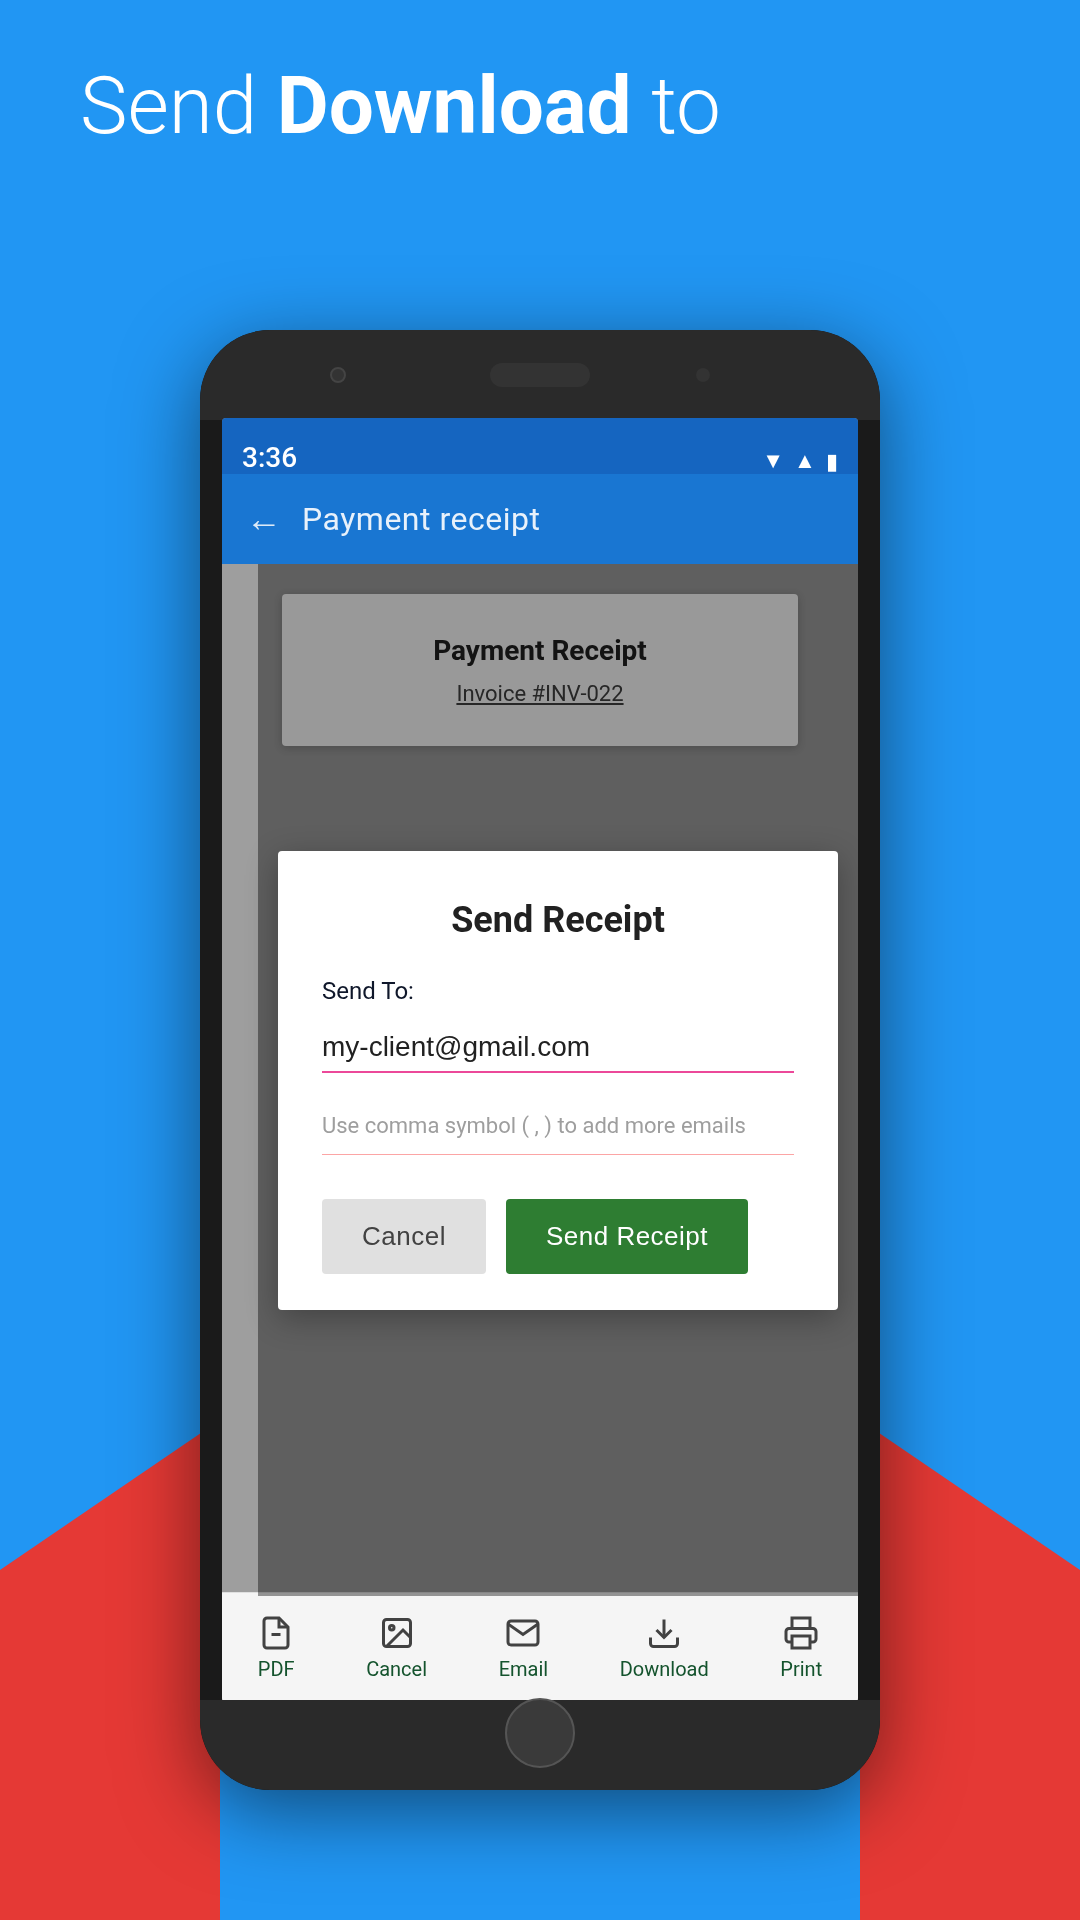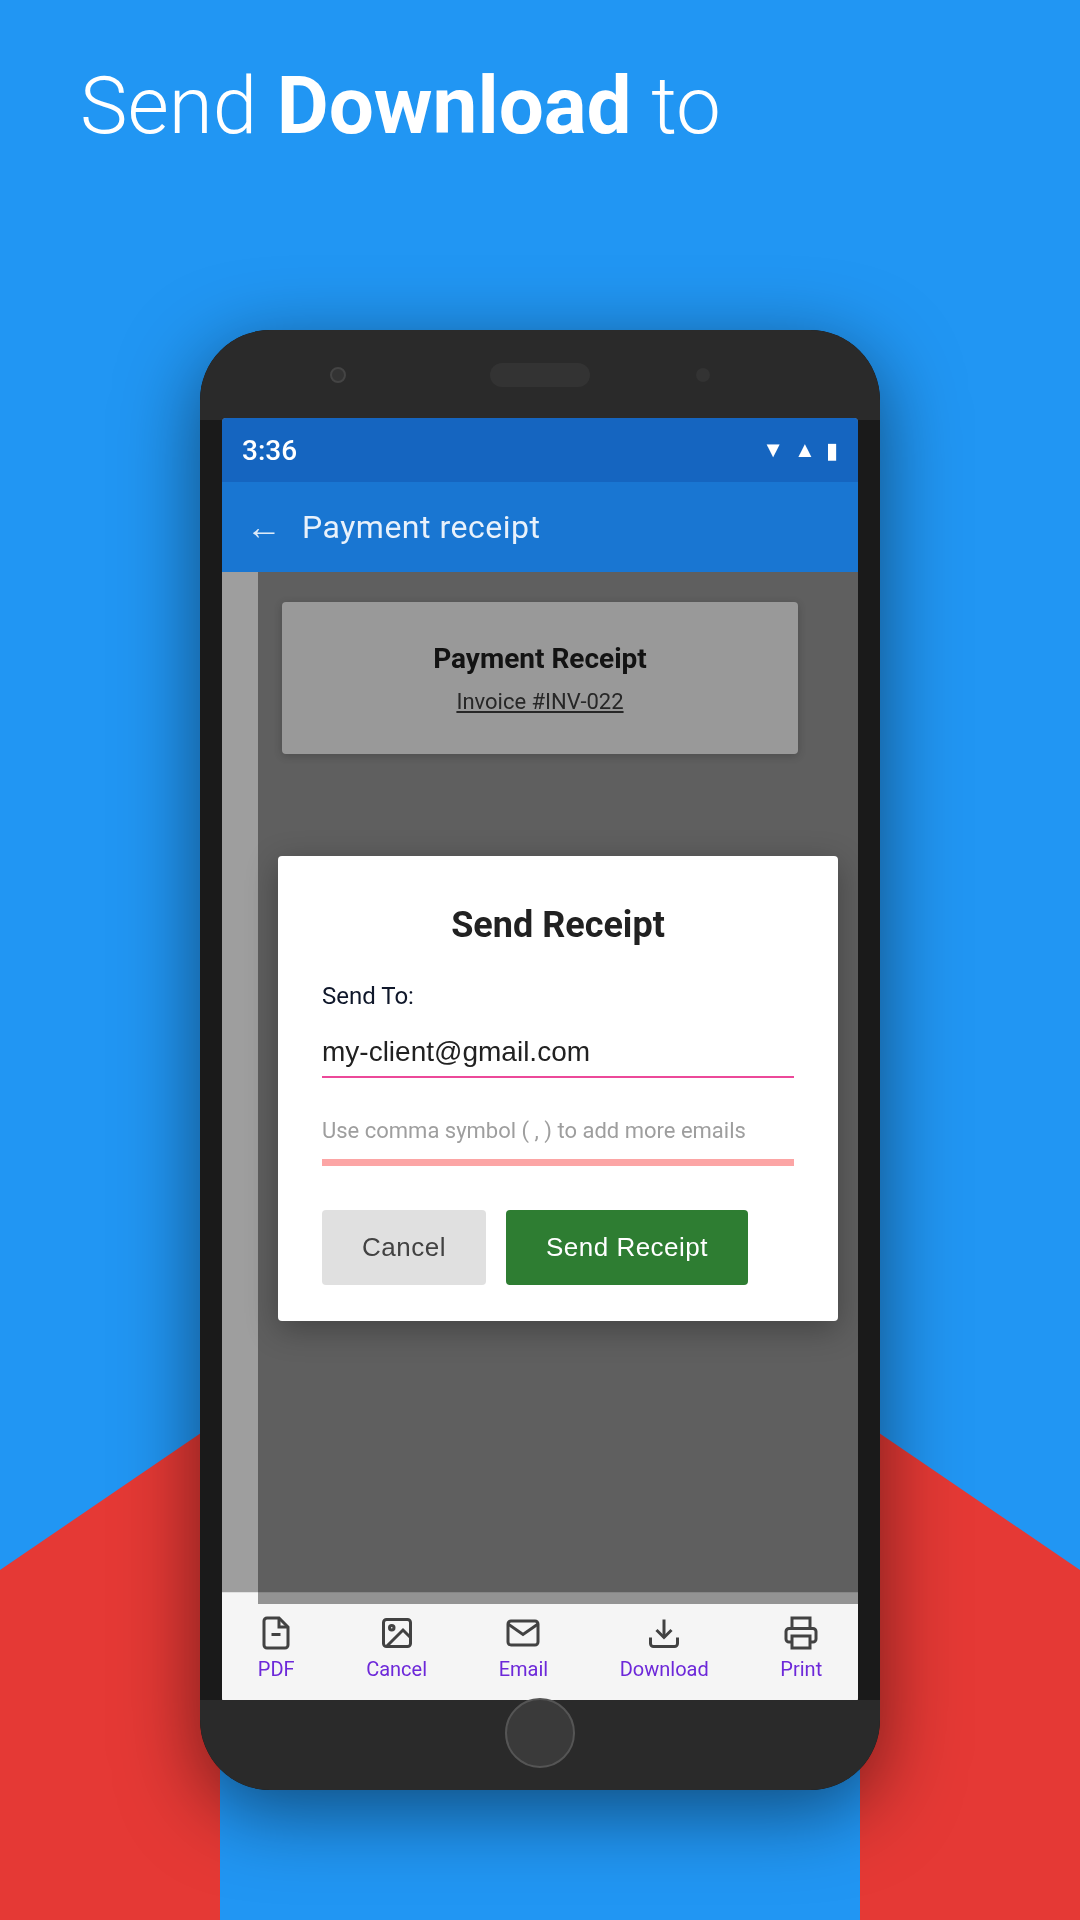--- a/index.html
+++ b/index.html
@@ -116,23 +116,23 @@
       right: 22px;
       bottom: 88px;
       background-color: #888;
       border-radius: 4px;
       overflow: hidden;
     }
 
     
     .status-bar {
       background-color: #1565C0;
-      height: 64px;
-      display: flex;
-      align-items: center;
+      height: 56px;
+      display: flex;
+      align-items: flex-end;
       justify-content: space-between;
       padding: 0 20px;
     }
 
     .status-time {
       color: white;
       font-size: 28px;
       font-weight: 500;
     }
 
@@ -252,21 +252,21 @@
       outline: none;
       margin-bottom: 24px;
       background: transparent;
     }
 
     .email-hint {
       font-size: 22px;
       color: #9e9e9e;
       margin-bottom: 44px;
       padding: 16px 0;
-      border-bottom: 7px solid #fca5a5;
+      border-bottom: 1px solid #fca5a5;
     }
 
     .dialog-buttons {
       display: flex;
       gap: 20px;
     }
 
     .btn-cancel {
       background-color: #e0e0e0;
       color: #424242;
@@ -308,21 +308,21 @@
     .nav-item {
       display: flex;
       flex-direction: column;
       align-items: center;
       gap: 6px;
       cursor: pointer;
     }
 
     .nav-label {
       font-size: 20px;
-      color: #6d28d9;
+      color: #14532d;
     }
 
     .phone-bottom {
       position: absolute;
       bottom: 0;
       left: 0;
       right: 0;
       height: 90px;
       background-color: #2a2a2a;
       border-radius: 0 0 70px 70px;

